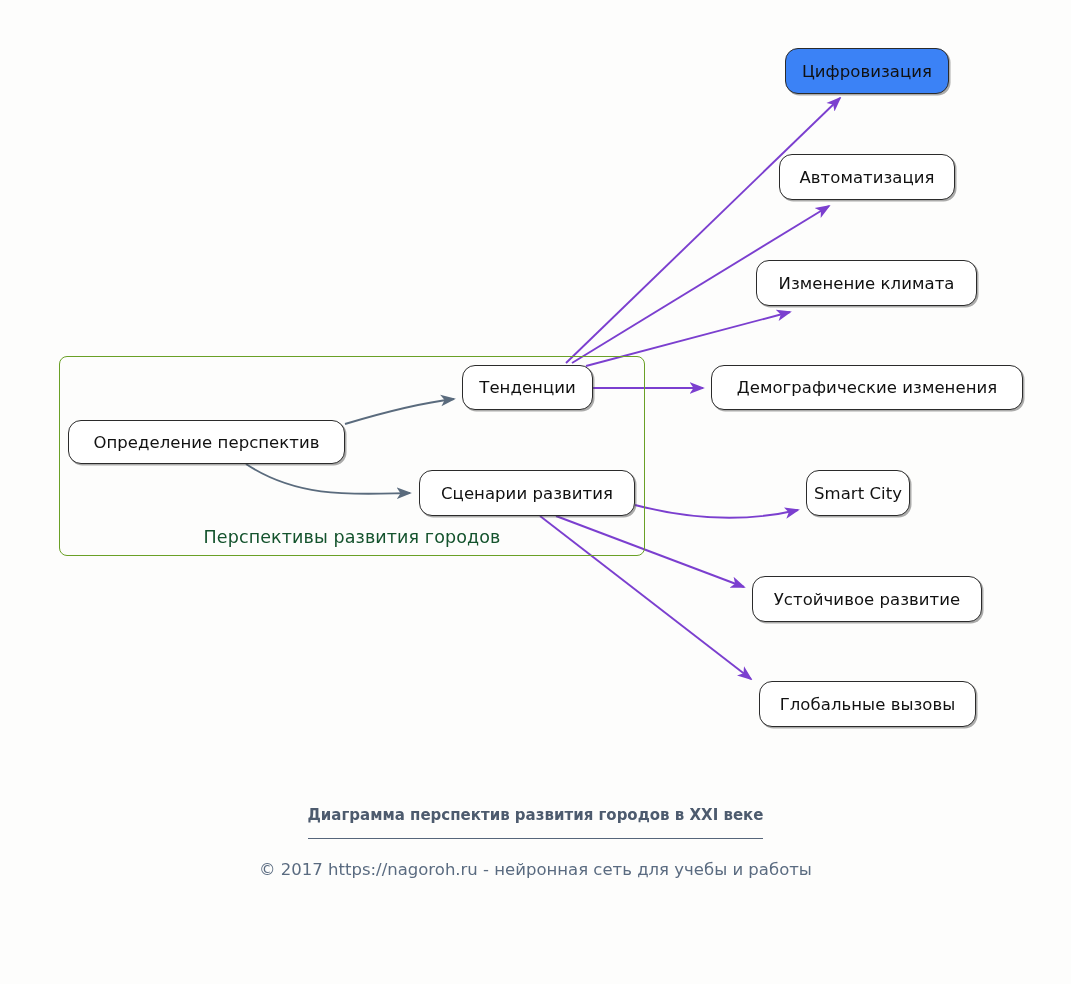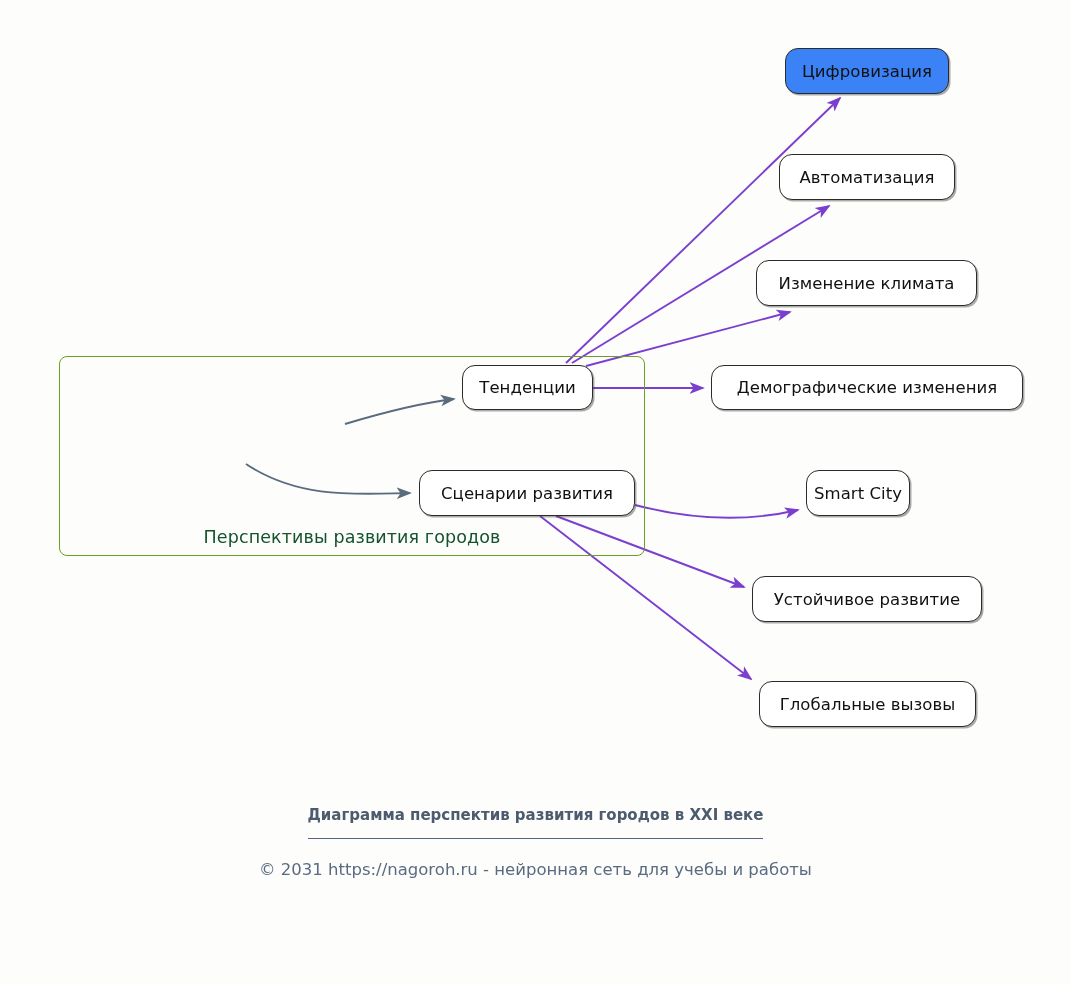--- a/index.html
+++ b/index.html
@@ -130,29 +130,30 @@
 
     <path d="M 556 516 L 744 587" fill="none" stroke="#7b3fcf" stroke-width="1.9" marker-end="url(#arrow-purple)"></path>
 
     <path d="M 540 516 L 751 679" fill="none" stroke="#7b3fcf" stroke-width="1.9" marker-end="url(#arrow-purple)"></path>
   </svg>
 
   <div class="cluster" id="cluster-box" style="left: 59px; top: 356px; width: 586px; height: 200px; border-color: rgb(106, 160, 38);">
     <div class="cluster-label">Перспективы развития городов</div>
   </div>
 
+  <div class="node" style="left: 68px; top: 420px; width: 277px; height: 44px; border-color: rgb(43, 43, 43); background: rgb(255, 255, 255);">Определение перспектив</div>
   <div class="node" style="left: 462px; top: 365px; width: 131px; height: 45px; border-color: rgb(43, 43, 43); background: rgb(255, 255, 255);">Тенденции</div>
   <div class="node" style="left: 419px; top: 470px; width: 216px; height: 46px; border-color: rgb(43, 43, 43); background: rgb(255, 255, 255);">Сценарии развития</div>
   <div class="node" style="left: 785px; top: 48px; width: 164px; height: 46px; border-color: rgb(43, 43, 43); background: #3b82f6;">Цифровизация</div>
   <div class="node" style="left: 779px; top: 154px; width: 176px; height: 46px; border-color: rgb(43, 43, 43); background: rgb(255, 255, 255);">Автоматизация</div>
   <div class="node" style="left: 756px; top: 260px; width: 221px; height: 46px; border-color: rgb(43, 43, 43); background: rgb(255, 255, 255);">Изменение климата</div>
   <div class="node" style="left: 711px; top: 365px; width: 312px; height: 45px; border-color: rgb(43, 43, 43); background: rgb(255, 255, 255);">Демографические изменения</div>
   <div class="node" style="left: 806px; top: 470px; width: 104px; height: 46px; border-color: rgb(43, 43, 43); background: rgb(255, 255, 255);">Smart City</div>
   <div class="node" style="left: 752px; top: 576px; width: 230px; height: 46px; border-color: rgb(43, 43, 43); background: rgb(255, 255, 255);">Устойчивое развитие</div>
   <div class="node" style="left: 759px; top: 681px; width: 217px; height: 46px; border-color: rgb(43, 43, 43); background: rgb(255, 255, 255);">Глобальные вызовы</div>
 
   <div id="footer">
     <div id="footer-title" style="color: rgb(77, 91, 110);">Диаграмма перспектив развития городов в XXI веке</div>
     <div id="footer-divider"></div>
-    <div id="footer-copyright" style="color: rgb(90, 107, 128);">© 2031 https://nagoroh.ru - нейронная сеть для учебы и работы</div>
+    <div id="footer-copyright" style="color: rgb(90, 107, 128);">© 2017 https://nagoroh.ru - нейронная сеть для учебы и работы</div>
   </div>
 
 </div>
 
 </body></html>

